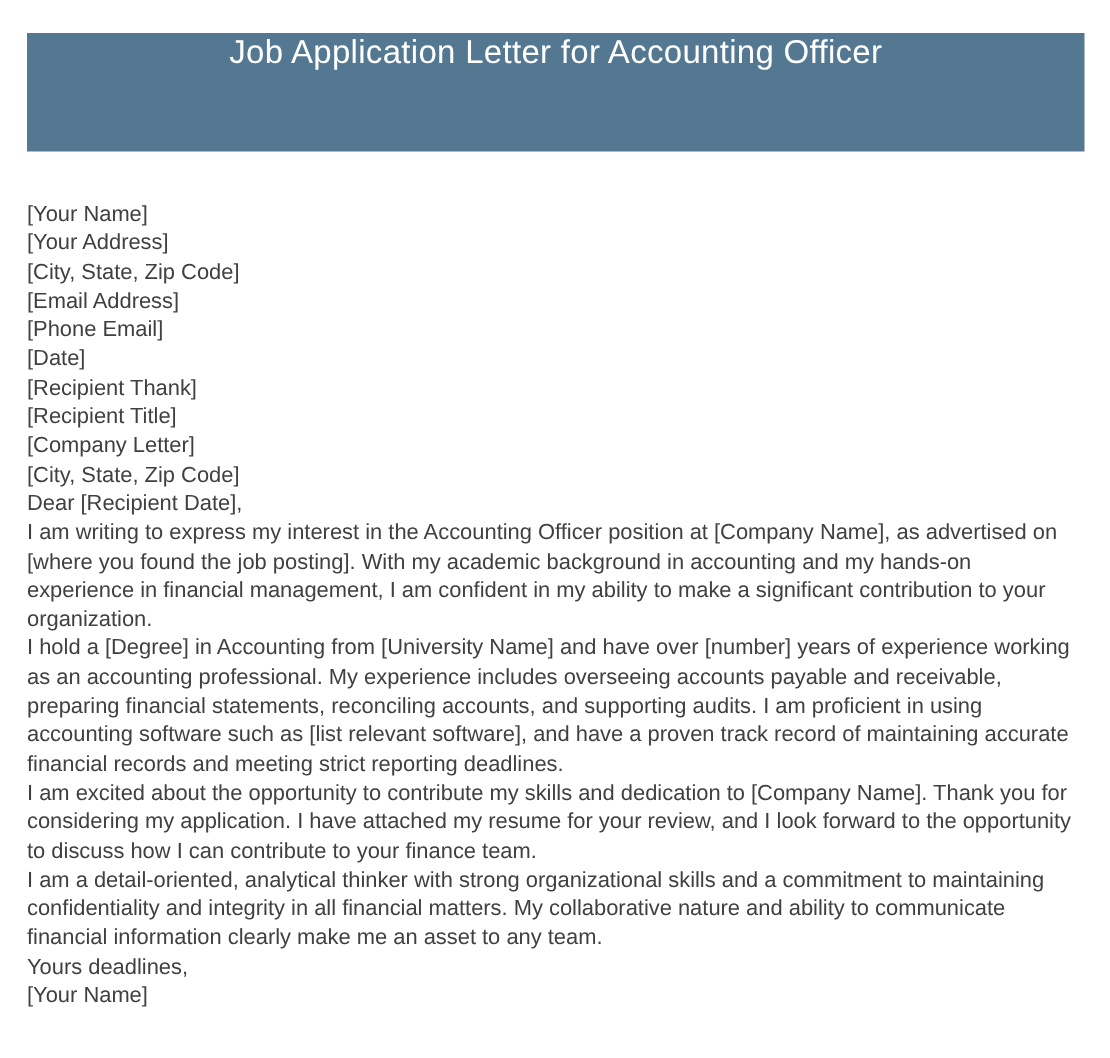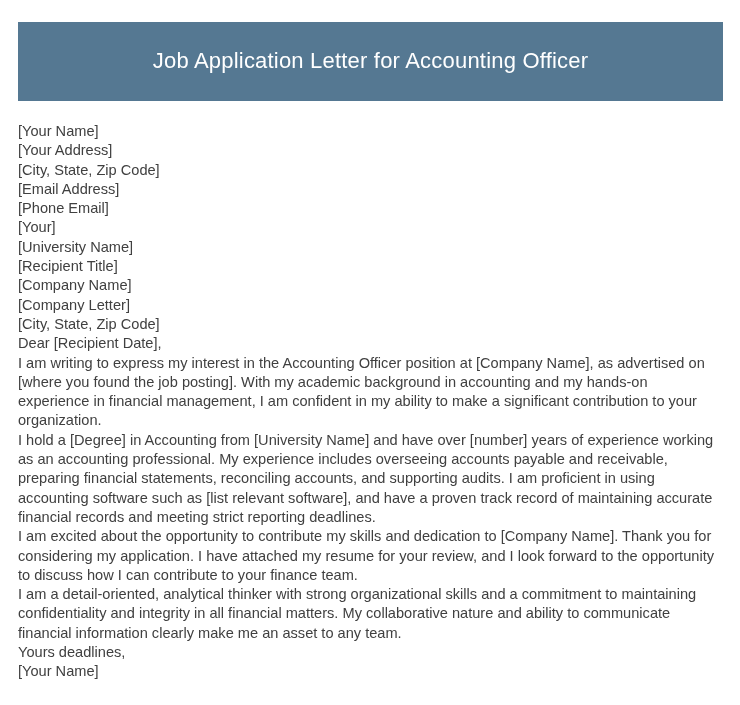--- a/index.html
+++ b/index.html
@@ -20,38 +20,38 @@
     background: #ffffff;
   }
   .doc-header {
     position: absolute;
     left: 18px;
     top: 22px;
     width: 705px;
     height: 79px;
     background: #557892;
     display: flex;
-    align-items: center;
+    align-items: flex-start;
     justify-content: center;
     box-sizing: border-box;
   }
   .doc-header-title {
     color: #ffffff;
     font-size: 22px;
     font-weight: normal;
     letter-spacing: 0.2px;
     text-align: center;
     line-height: 1.2;
     margin: 0;
     font-family: "Liberation Sans", sans-serif;
   }
   .letter-body {
     position: absolute;
     left: 18px;
-    top: 122px;
+    top: 134px;
     width: 700px;
     color: #404040;
     font-size: 14.6px;
     line-height: 19.3px;
     font-family: "Liberation Sans", sans-serif;
   }
   .letter-line {
     margin: 0;
     padding: 0;
     text-align: left;
@@ -67,24 +67,23 @@
   <div class="doc-header">
     <h1 class="doc-header-title">Job Application Letter for Accounting Officer</h1>
   </div>
 
   <div class="letter-body">
       <p class="letter-line">[Your Name]</p>
       <p class="letter-line">[Your Address]</p>
       <p class="letter-line">[City, State, Zip Code]</p>
       <p class="letter-line">[Email Address]</p>
       <p class="letter-line">[Phone Email]</p>
-      <p class="letter-line">[Your]</p>
-      <p class="letter-line">[University Name]</p>
+      <p class="letter-line">[Date]</p>
+      <p class="letter-line">[Recipient Thank]</p>
       <p class="letter-line">[Recipient Title]</p>
-      <p class="letter-line">[Company Name]</p>
       <p class="letter-line">[Company Letter]</p>
       <p class="letter-line">[City, State, Zip Code]</p>
       <p class="letter-line">Dear [Recipient Date],</p>
       <p class="letter-line">I am writing to express my interest in the Accounting Officer position at [Company Name], as advertised on [where you found the job posting]. With my academic background in accounting and my hands-on experience in financial management, I am confident in my ability to make a significant contribution to your organization.</p>
       <p class="letter-line">I hold a [Degree] in Accounting from [University Name] and have over [number] years of experience working as an accounting professional. My experience includes overseeing accounts payable and receivable, preparing financial statements, reconciling accounts, and supporting audits. I am proficient in using accounting software such as [list relevant software], and have a proven track record of maintaining accurate financial records and meeting strict reporting deadlines.</p>
       <p class="letter-line">I am excited about the opportunity to contribute my skills and dedication to [Company Name]. Thank you for considering my application. I have attached my resume for your review, and I look forward to the opportunity to discuss how I can contribute to your finance team.</p>
       <p class="letter-line">I am a detail-oriented, analytical thinker with strong organizational skills and a commitment to maintaining confidentiality and integrity in all financial matters. My collaborative nature and ability to communicate financial information clearly make me an asset to any team.</p>
       <p class="letter-line">Yours deadlines,</p>
       <p class="letter-line">[Your Name]</p>
     </div>

